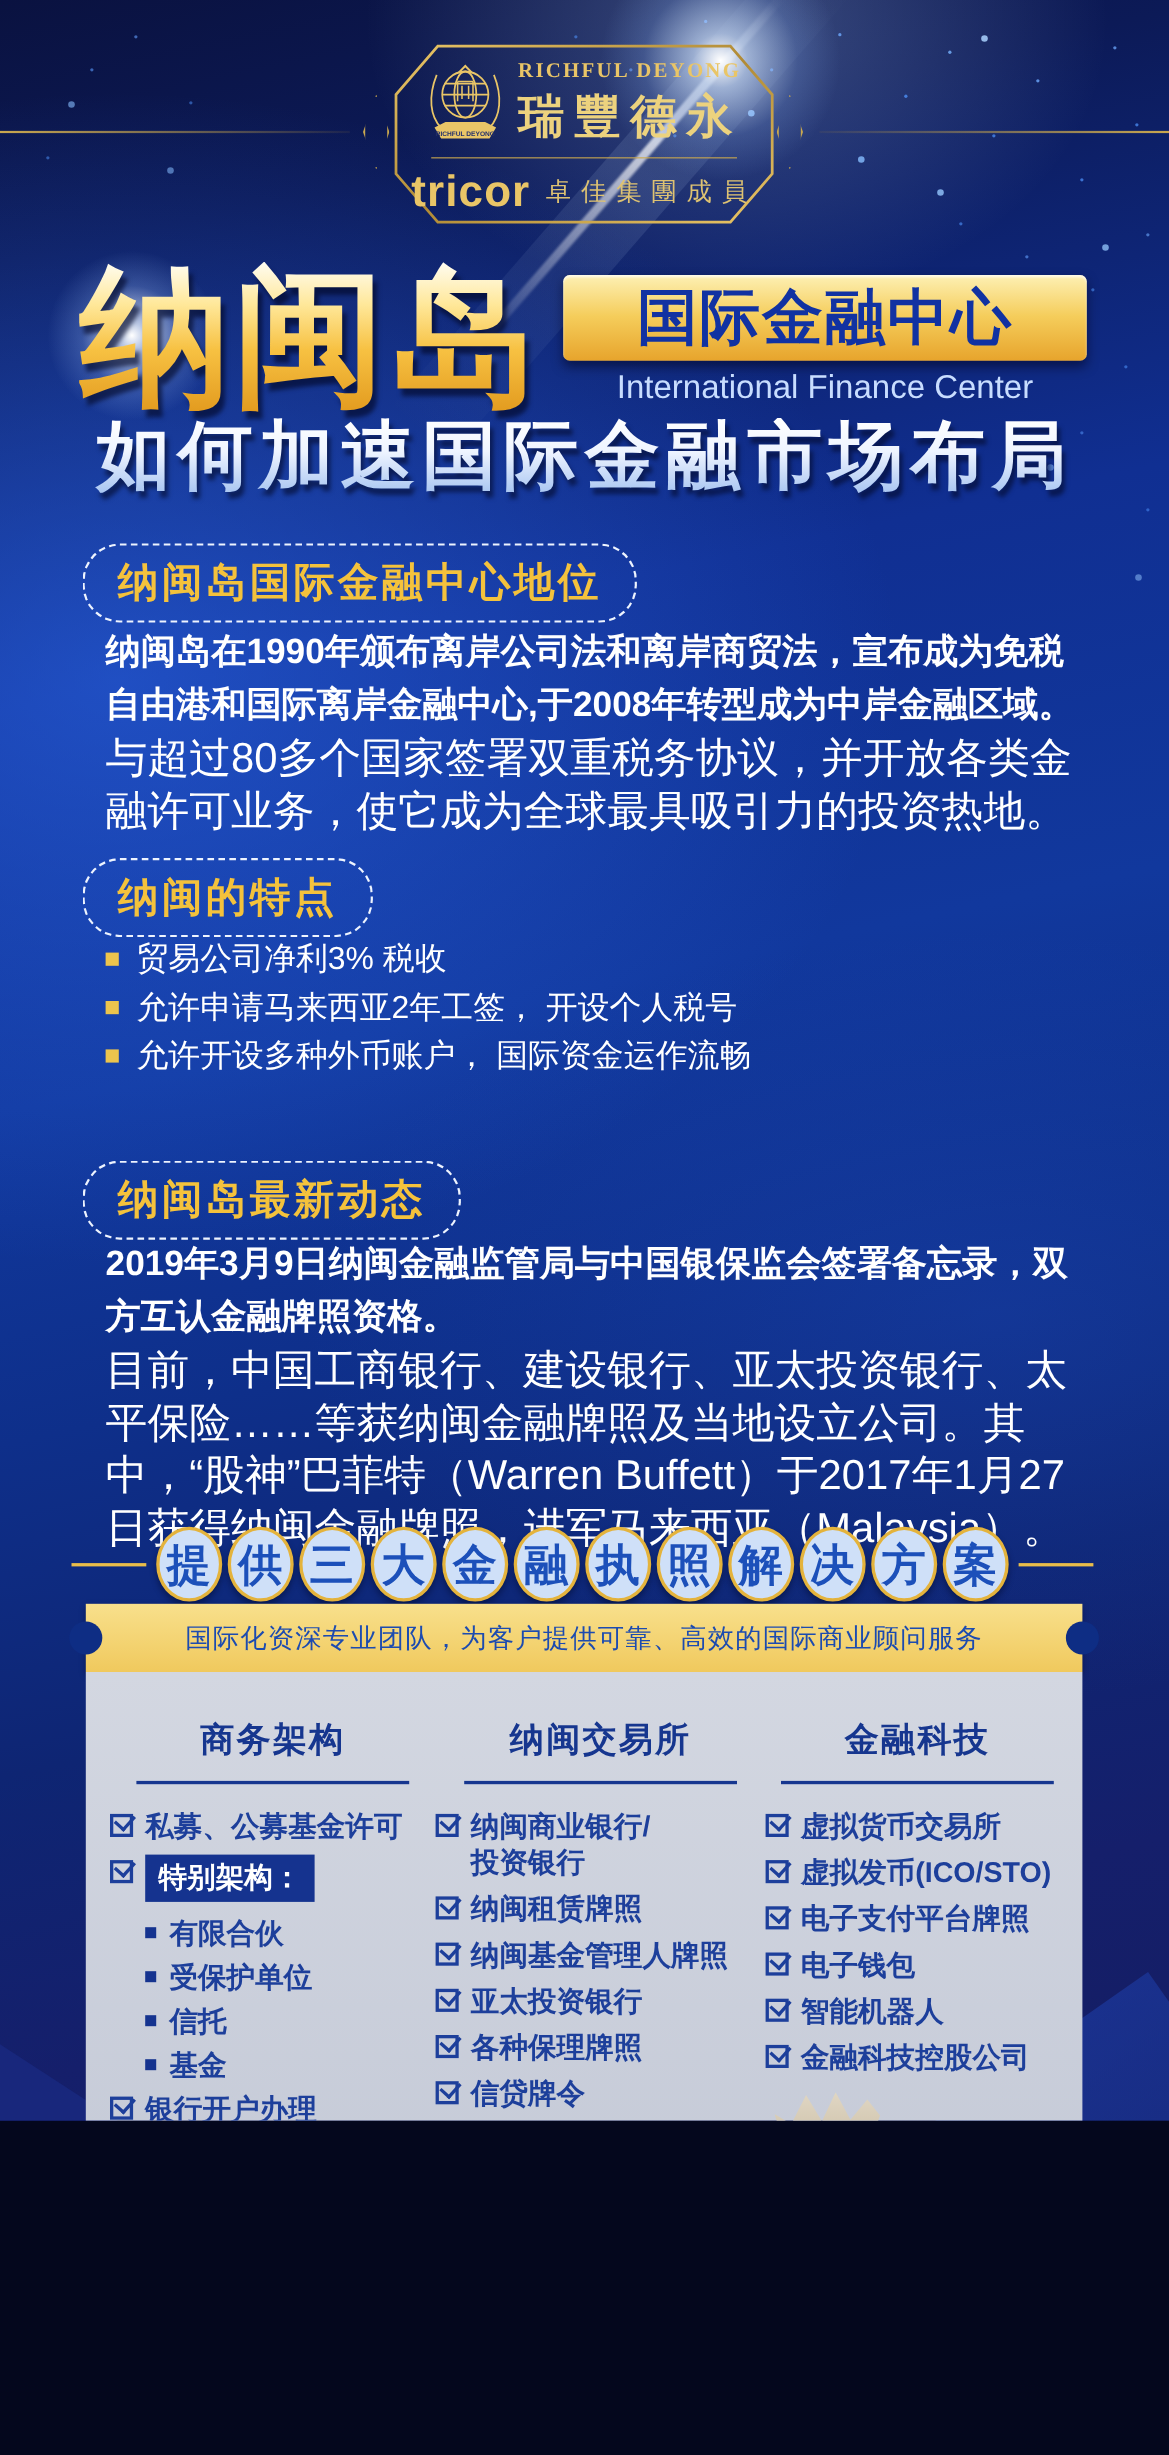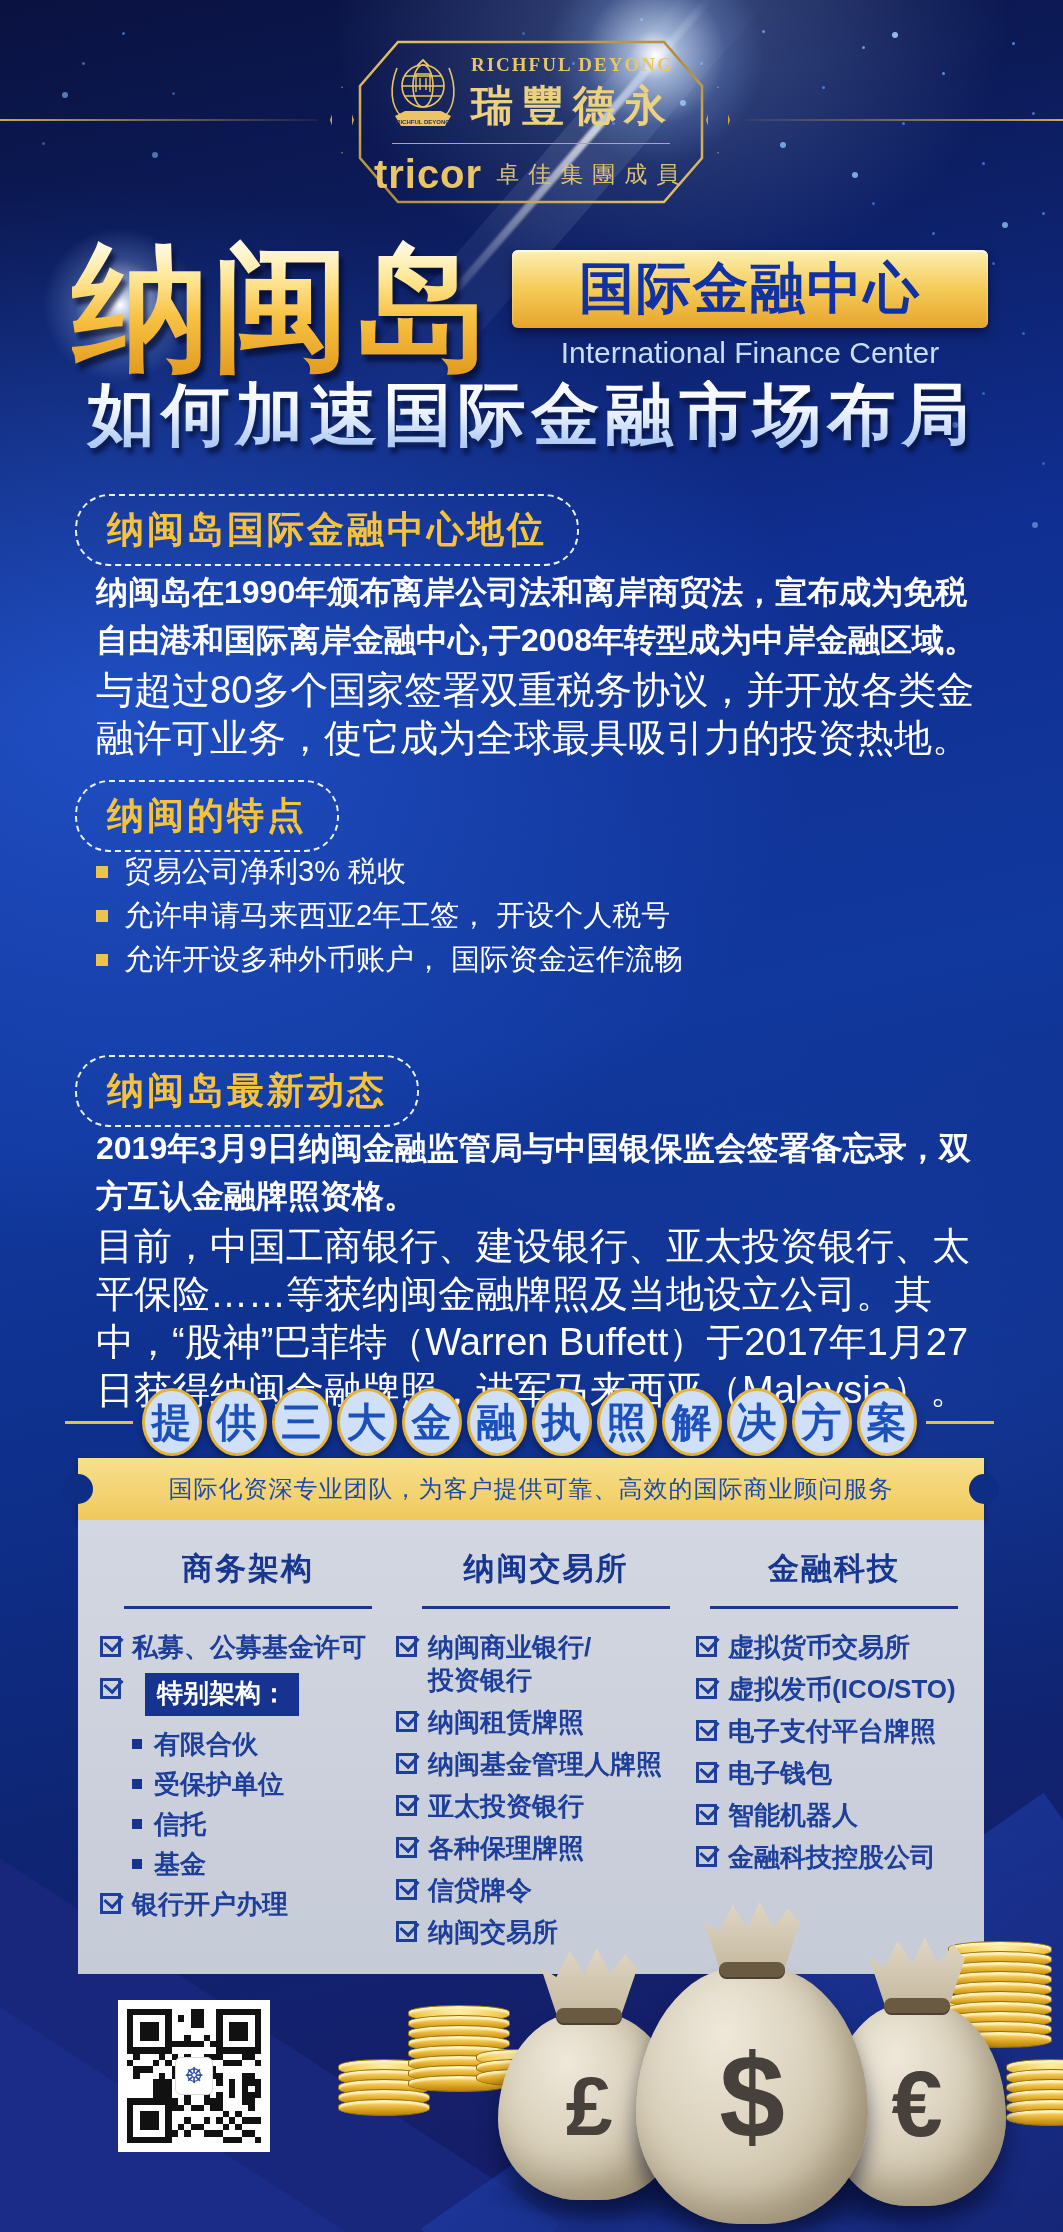--- a/index.html
+++ b/index.html
@@ -1,18 +1,18 @@
 <!DOCTYPE html>
 <html><head>
 <meta charset="utf-8">
 <style>
   html,body{margin:0;padding:0;background:#04071d;}
   *{box-sizing:border-box;}
   .poster{
-    position:relative;width:1063px;height:2232px;margin:0 auto;overflow:hidden;
+    position:relative;width:1063px;height:1928px;margin:0 auto;overflow:hidden;
     font-family:"Liberation Sans","DejaVu Sans",sans-serif;
     background:
       radial-gradient(1150px 860px at 10% 32%, rgba(45,105,235,.55), rgba(45,105,235,0) 62%),
       radial-gradient(520px 400px at 63% 1%, rgba(185,215,255,.28), transparent 65%),
       radial-gradient(900px 500px at 85% 62%, rgba(35,85,205,.25), transparent 70%),
       linear-gradient(168deg,#0a1240 0%,#0c1a57 11%,#102f92 30%,#11389d 47%,#0e2f8a 61%,#0e2573 75%,#151f6b 88%,#141d63 100%);
   }
   
   .dots-sm{position:absolute;left:0;top:0;width:3px;height:3px;border-radius:50%;
     box-shadow:640px 18px 0 rgba(80,150,255,.8),700px 62px 0 rgba(80,150,255,.7),762px 30px 0 rgba(110,170,255,.8),
@@ -95,31 +95,31 @@
     background:linear-gradient(180deg,#f8e08c 0%,#f0c95d 100%);
     display:flex;align-items:center;justify-content:center;
     color:#1c4bb0;font-size:24px;font-weight:400;letter-spacing:1px;
     box-shadow:0 3px 6px rgba(2,8,40,.4);}
   .banner::before,.banner::after{content:"";position:absolute;top:50%;width:30px;height:30px;border-radius:50%;
     background:#0e2d84;transform:translateY(-50%);}
   .banner::before{left:-15px;} .banner::after{right:-15px;}
   
   .card{position:absolute;left:78px;top:1520px;width:906px;height:454px;
     background:linear-gradient(180deg,#d3d7e1 0%,#c6cbd8 100%);}
-  .col{position:absolute;top:28px;}
+  .col{position:absolute;top:41px;}
   #col0{left:22px;width:296px;} #col1{left:318px;width:300px;} #col2{left:618px;width:276px;}
   .col-head{text-align:center;color:#16368f;font-size:31px;font-weight:800;letter-spacing:2px;}
   .col-rule{width:248px;height:3px;background:#16368f;margin:16px auto 0;}
   .items{list-style:none;margin:22px 0 0;padding:0;}
   .items li{display:flex;align-items:flex-start;margin-bottom:9px;color:#1d3f9b;font-size:26px;font-weight:600;line-height:33px;}
   .items li .txt{white-space:pre-line;}
   .chk{width:21px;height:21px;border:3px solid #1d3f9b;flex:0 0 auto;margin:5px 11px 0 0;position:relative;}
   .chk::after{content:"";position:absolute;left:2px;top:-3px;width:14px;height:9px;
     border-left:3px solid #1d3f9b;border-bottom:3px solid #1d3f9b;transform:rotate(-48deg);}
-  .items li.highlight{margin:6px 0 12px;gap:13px;}
+  .items li.highlight{margin:6px 0 12px;}
   .items li.highlight .txt{background:#15338f;color:#ffffff;font-weight:800;padding:4px 12px 6px;}
   .items li.sub{margin:0 0 7px 32px;font-weight:600;}
   .sq{width:10px;height:10px;background:#15338f;flex:0 0 auto;margin:11px 12px 0 0;}
   
   .qr{position:absolute;left:118px;top:2000px;width:152px;height:152px;background:#ffffff;padding:9px;z-index:6;}
   .qr-grid{display:grid;grid-template-columns:repeat(21,1fr);grid-template-rows:repeat(21,1fr);width:134px;height:134px;}
   .qr-grid i{background:#fff;} .qr-grid i.on{background:#111;}
   .qr-logo{position:absolute;left:50%;top:50%;transform:translate(-50%,-50%);width:38px;height:38px;background:#fff;
     border:1px solid #d8d8d8;border-radius:6px;display:flex;align-items:center;justify-content:center;
     color:#2b4aa0;font-size:22px;z-index:2;}

